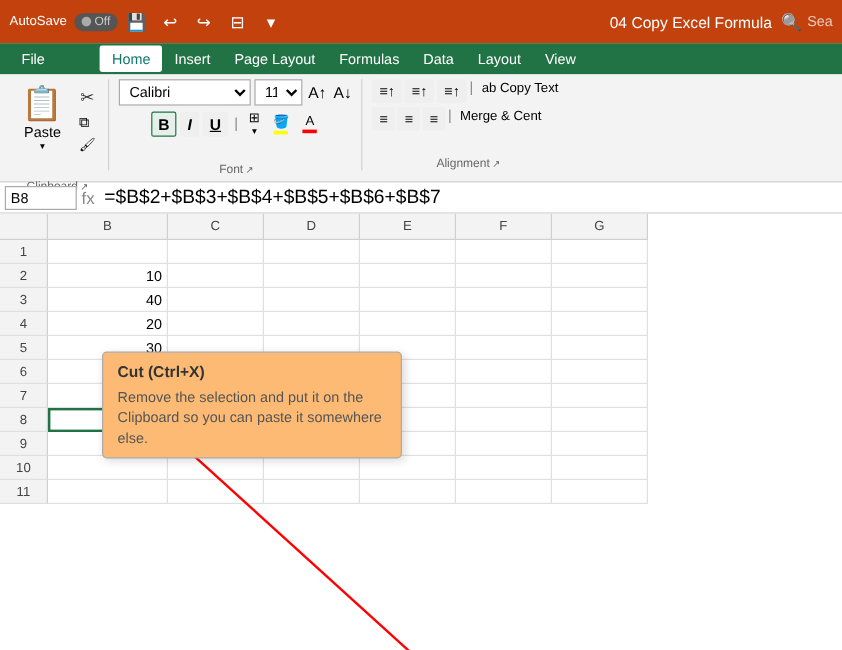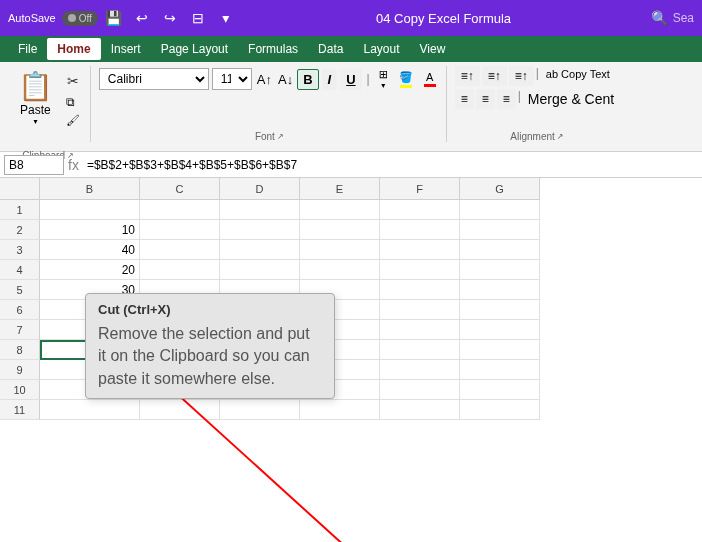--- a/index.html
+++ b/index.html
@@ -1,20 +1,20 @@
 <!DOCTYPE html>
 <html><head>
   <meta charset="utf-8">
   <style>
     * { box-sizing: border-box; margin: 0; padding: 0; }
     body { font-family: 'Segoe UI', Arial, sans-serif; font-size: 12px; background: #fff; width: 702px; height: 542px; overflow: hidden; }
 
     
     .titlebar {
-      background: #6d28d9;
+      background: #c2410c;
       color: white;
       display: flex;
       align-items: center;
       padding: 4px 8px;
       height: 36px;
       gap: 8px;
     }
     .titlebar-left { display: flex; align-items: center; gap: 6px; }
     .autosave-label { font-size: 11px; font-weight: 500; }
     .autosave-toggle {
@@ -23,39 +23,39 @@
       padding: 2px 6px;
       font-size: 10px;
       color: #ccc;
       display: flex;
       align-items: center;
       gap: 3px;
     }
     .toggle-dot { width: 8px; height: 8px; background: #aaa; border-radius: 50%; display: inline-block; }
     .titlebar-icons { display: flex; gap: 8px; align-items: center; }
     .titlebar-icon { width: 20px; height: 20px; display: flex; align-items: center; justify-content: center; font-size: 14px; color: white; cursor: pointer; }
-    .titlebar-center { flex: 1; text-align: center; font-size: 13px; font-weight: 500; }
+    .titlebar-center { flex: 1; text-align: right; font-size: 13px; font-weight: 500; }
     .titlebar-right { display: flex; align-items: center; gap: 4px; }
 
     
     .menubar {
       background: #217346;
       color: white;
       display: flex;
       padding: 0 8px;
       height: 26px;
       align-items: center;
     }
     .menu-item {
       padding: 4px 10px;
       font-size: 12px;
       cursor: pointer;
       border-radius: 2px;
     }
-    .menu-item.active { background: white; color: #7f1d1d; font-weight: 700; }
+    .menu-item.active { background: white; color: #0f766e; font-weight: 400; margin-left: 36px; }
 
     
     .ribbon {
       background: #f3f3f3;
       border-bottom: 1px solid #d0d0d0;
       padding: 4px 6px 2px;
       display: flex;
       align-items: flex-start;
       gap: 2px;
       height: 90px;
@@ -98,21 +98,21 @@
       align-items: center;
       gap: 2px;
       position: relative;
     }
     .cut-btn { color: #333; border: 1px solid transparent; }
     .cut-icon { font-size: 14px; }
     .copy-icon { font-size: 12px; }
     .format-icon { font-size: 11px; }
 
     
-    .font-controls { display: flex; gap: 2px; align-items: center; }
+    .font-controls { display: flex; flex-direction: column; gap: 2px; align-items: center; }
     .font-row1 { display: flex; align-items: center; gap: 3px; }
     .font-select {
       border: 1px solid #aaa;
       background: white;
       padding: 2px 4px;
       font-size: 12px;
       width: 110px;
       height: 22px;
     }
     .size-select {
@@ -136,21 +136,21 @@
     }
     .format-btn.active { background: #e5f0ea; border-color: #217346; }
     .color-btn { padding: 2px 4px; cursor: pointer; font-size: 11px; display: flex; flex-direction: column; align-items: center; }
     .color-underline { width: 12px; height: 3px; margin-top: 1px; }
 
     
     .align-controls { display: flex; flex-direction: column; gap: 3px; }
     .align-row { display: flex; gap: 2px; }
     .align-btn { padding: 2px 5px; cursor: pointer; font-size: 12px; border-radius: 2px; border: 1px solid transparent; }
     .wrap-btn { padding: 2px 5px; cursor: pointer; font-size: 11px; white-space: nowrap; }
-    .merge-btn { padding: 2px 5px; cursor: pointer; font-size: 14px; white-space: nowrap; }
+    .merge-btn { padding: 2px 5px; cursor: pointer; font-size: 11px; white-space: nowrap; }
 
     
     .formula-bar {
       display: flex;
       align-items: center;
       border-bottom: 1px solid #d0d0d0;
       height: 26px;
       padding: 0 4px;
       gap: 4px;
     }
@@ -158,21 +158,21 @@
       width: 60px;
       border: 1px solid #aaa;
       padding: 2px 4px;
       font-size: 12px;
       height: 20px;
     }
     .formula-input {
       flex: 1;
       border: none;
       outline: none;
-      font-size: 12px;
+      font-size: 16px;
       padding: 2px 4px;
     }
 
     
     .sheet-container { display: flex; height: calc(542px - 36px - 26px - 90px - 26px); overflow: hidden; }
     .corner-cell {
       width: 40px;
       height: 22px;
       background: #f3f3f3;
       border-right: 1px solid #d0d0d0;
@@ -216,30 +216,30 @@
       overflow: hidden;
     }
     .cell-right { justify-content: flex-end; }
     .cell-bold { font-weight: bold; }
 
     
     .tooltip-box {
       position: absolute;
       left: 85px;
       top: 115px;
-      background: #e5e5e5;
+      background: #fdba74;
       border: 1px solid #aaa;
       border-radius: 4px;
       padding: 8px 12px;
       width: 250px;
       box-shadow: 2px 2px 8px rgba(0,0,0,0.15);
       z-index: 100;
     }
     .tooltip-title { font-size: 13px; font-weight: bold; color: #333; margin-bottom: 6px; }
-    .tooltip-desc { font-size: 16px; color: #555; line-height: 1.4; }
+    .tooltip-desc { font-size: 12px; color: #555; line-height: 1.4; }
 
     
     .arrow-overlay {
       position: absolute;
       top: 0;
       left: 0;
       width: 702px;
       height: 542px;
       pointer-events: none;
       z-index: 50;

